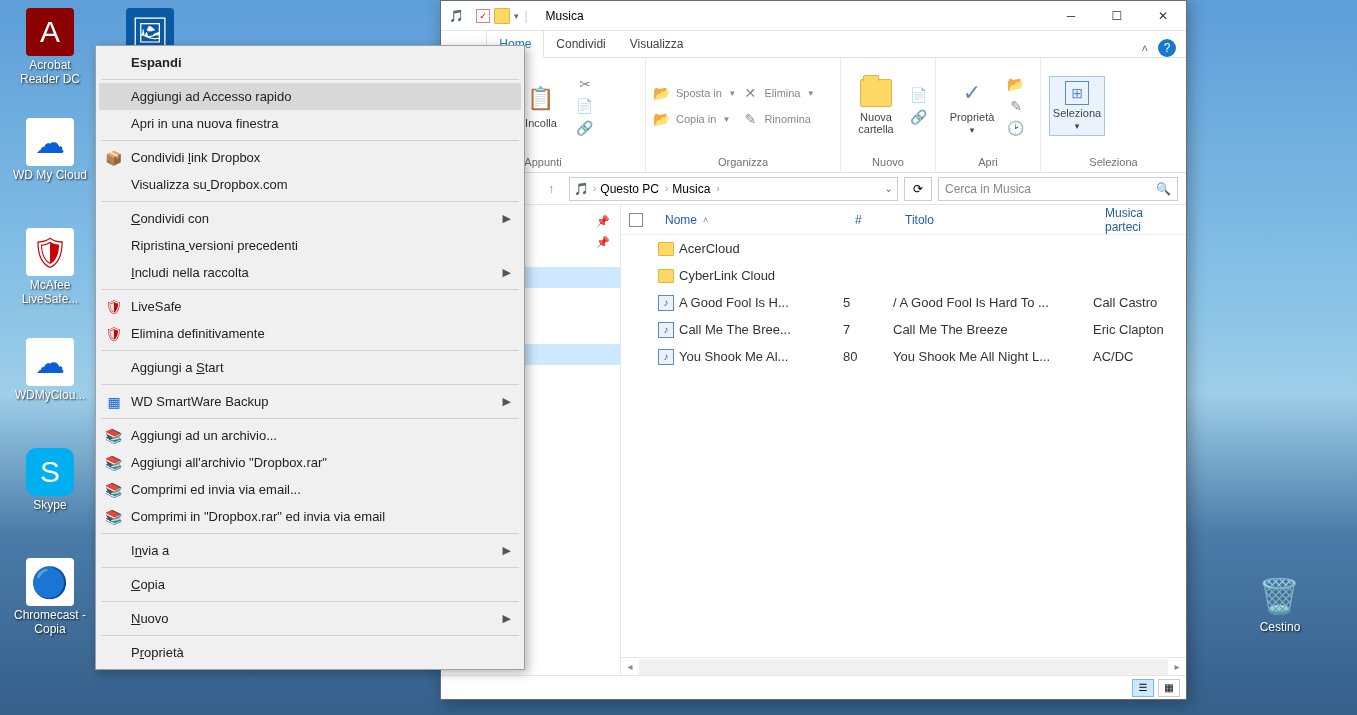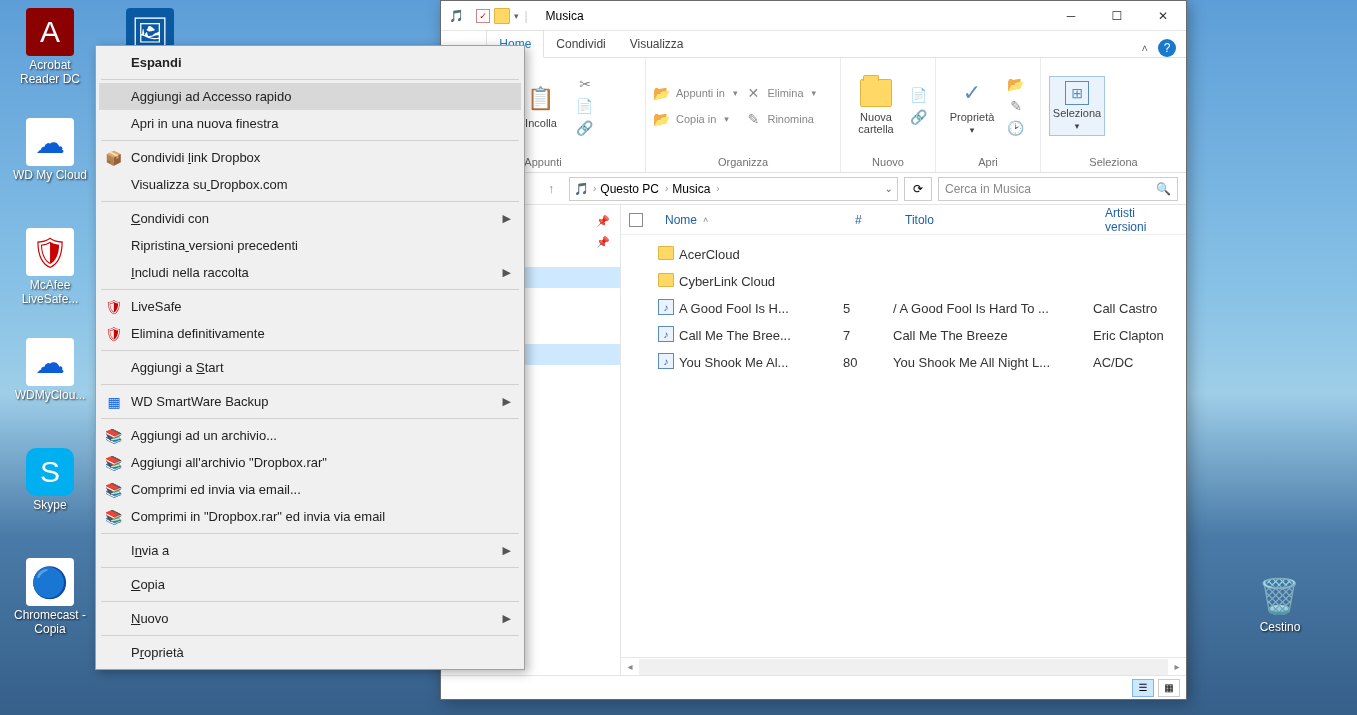--- a/index.html
+++ b/index.html
@@ -56,21 +56,21 @@
   .nav-item .pin { margin-left: auto; color: #7a7a7a; font-size: 11px; }
   .filepane { flex: 1; display: flex; flex-direction: column; overflow: hidden; }
   .colheaders { height: 30px; display: flex; align-items: center; border-bottom: 1px solid #eee; font-size: 12px; color: #1e5fa8; padding-left: 8px; }
   .colheaders .cb { width: 28px; display: flex; align-items: center; }
   .col { padding: 0 8px; }
   .col.name { width: 190px; display: flex; align-items: center; gap: 4px; }
   .col.num { width: 50px; text-align: left; }
   .col.title { width: 200px; }
   .col.artist { flex: 1; }
   .filelist { flex: 1; overflow: auto; font-size: 13px; }
-  .row { display: flex; align-items: flex-end; height: 27px; padding-left: 8px; color: #333; cursor: default; }
+  .row { display: flex; align-items: center; height: 27px; padding-left: 8px; color: #333; cursor: default; }
   .row .cb { width: 28px; }
   .row .ic { width: 18px; height: 18px; display: flex; align-items: center; justify-content: center; margin-right: 4px; }
   .folder-s { width: 16px; height: 14px; background: #ffd866; border: 1px solid #e0b440; border-radius: 1px; }
   .music-s { width: 16px; height: 16px; border: 1px solid #5a8bbf; background: #eaf3fb; font-size: 10px; display: flex; align-items: center; justify-content: center; color: #1e5fa8; }
   .row .name { width: 164px; white-space: nowrap; overflow: hidden; text-overflow: ellipsis; }
   .row .num { width: 50px; }
   .row .title { width: 200px; white-space: nowrap; overflow: hidden; text-overflow: ellipsis; }
   .row .artist { flex: 1; white-space: nowrap; overflow: hidden; text-overflow: ellipsis; }
   .hscroll { height: 18px; border-top: 1px solid #e5e5e5; display: flex; align-items: center; }
   .hscroll .track { flex: 1; height: 16px; background: #f0f0f0; }
@@ -185,21 +185,21 @@
             </div>
         </div>
       </div>
       <div class="rgroup-label">Appunti</div>
     </div>
     <div class="rgroup" style="width:195px">
       <div class="rgroup-body">
         <div class="rcol" style="gap:10px">
           <div class="rsmall">
               <span class="ricon-s">📂</span>
-              <span>Appunti in</span>
+              <span>Sposta in</span>
               <span style="font-size:9px;margin-left:2px">▾</span>
             </div>
           <div class="rsmall">
               <span class="ricon-s">📂</span>
               <span>Copia in</span>
               <span style="font-size:9px;margin-left:2px">▾</span>
             </div>
         </div>
         <div class="rcol" style="gap:10px">
           <div class="rsmall">
@@ -344,21 +344,21 @@
       <div class="colheaders">
         <div class="cb">
             <div class="cb-box"></div>
           </div>
         <div class="col name">
             <span>Nome</span>
             <span style="font-size:9px;color:#888;margin-left:2px">˄</span>
           </div>
         <div class="col num">#</div>
         <div class="col title">Titolo</div>
-        <div class="col artist">Artisti versioni</div>
+        <div class="col artist">Musica parteci</div>
       </div>
       <div class="filelist" id="filelist">
           <div class="row">
             <div class="cb"></div>
             <div class="ic">
               <div class="folder-s"></div>
             </div>
             <div class="name">AcerCloud</div>
             <div class="num"></div>
             <div class="title"></div>

